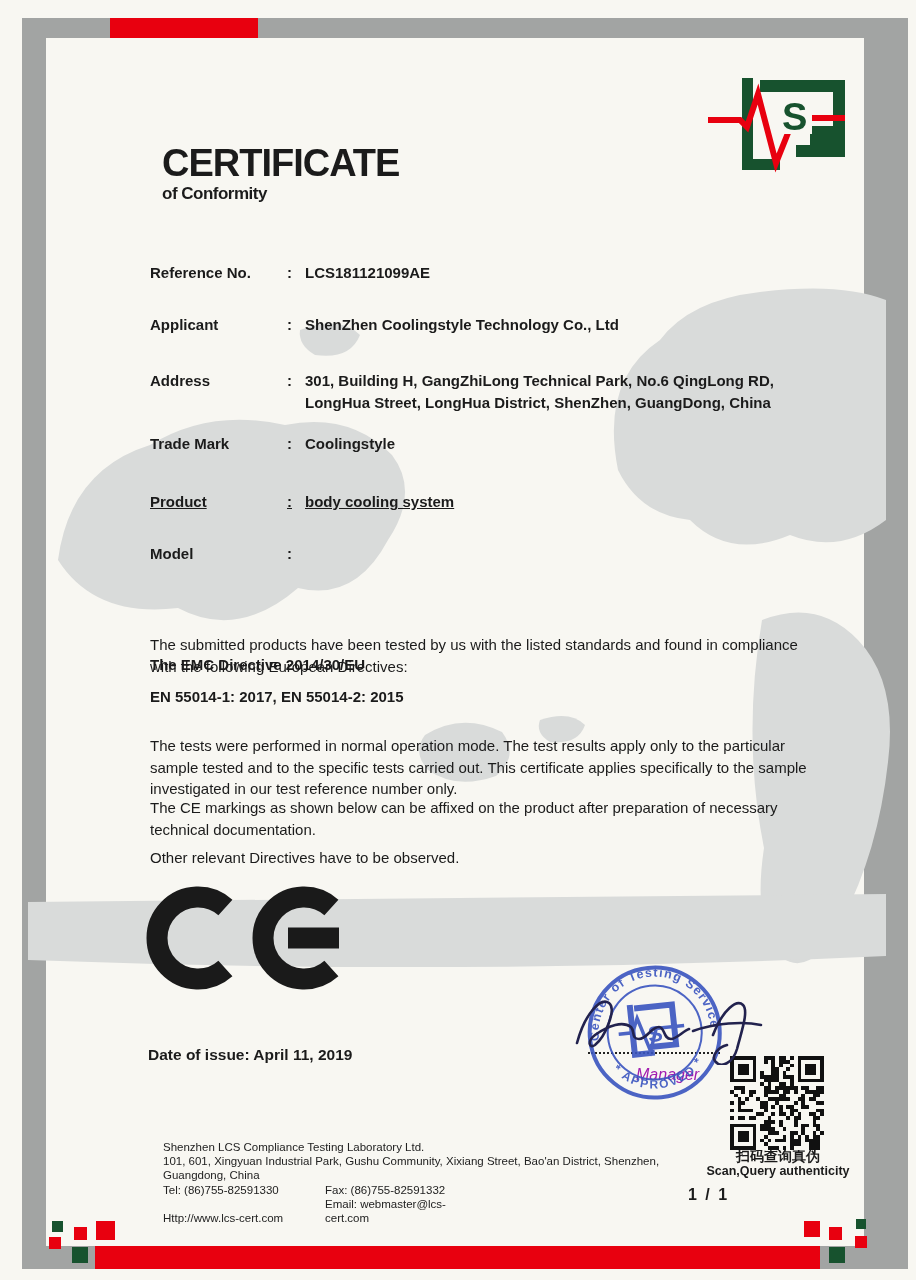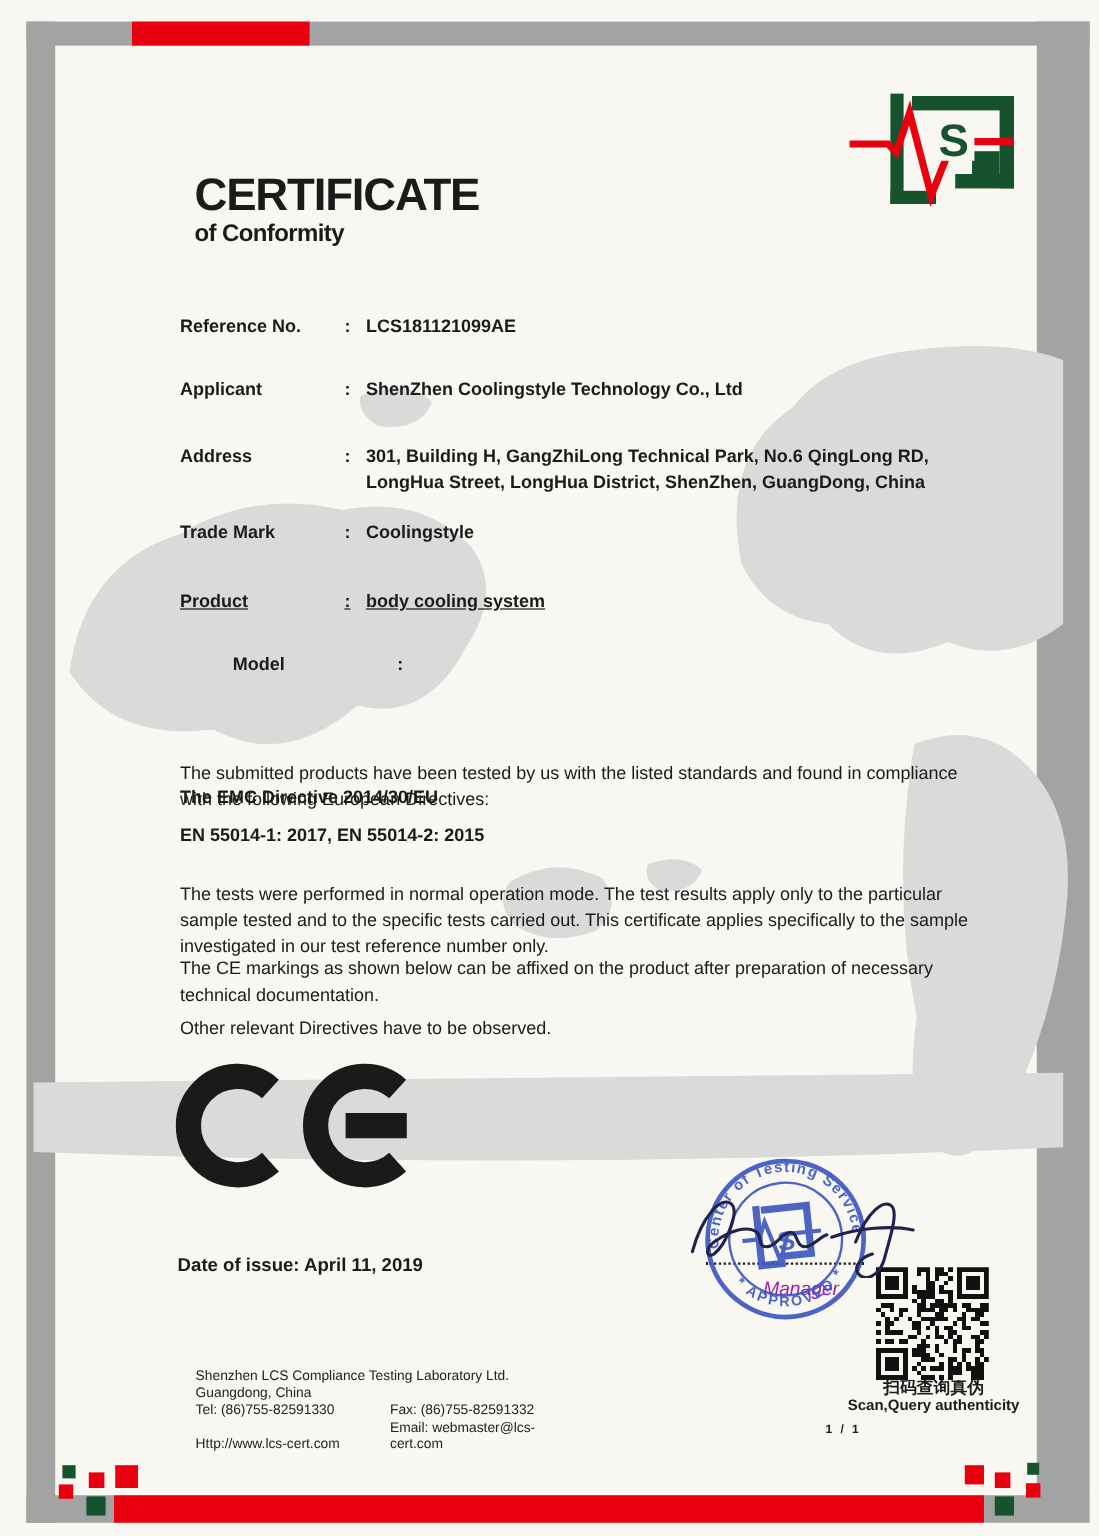--- a/index.html
+++ b/index.html
@@ -16,40 +16,40 @@
   .bar-left{left:22px;top:18px;width:24px;height:1251px;}
   .bar-right{left:864px;top:18px;width:44px;height:1229px;}
   .corner-bl{left:22px;top:1246px;width:73px;height:23px;}
   .corner-br{left:820px;top:1246px;width:88px;height:23px;}
   .bar-bottom-red{position:absolute;left:95px;top:1246px;width:725px;height:23px;background:#e8000f;}
   .sq{position:absolute;}
   .sq.red{background:#e8000f;} .sq.green{background:#17522e;}
   
   .wm{position:absolute;left:0;top:0;z-index:1;}
   .title{position:absolute;left:162px;top:142px;font-size:38px;font-weight:bold;letter-spacing:-1px;z-index:2;}
-  .subtitle{position:absolute;left:162px;top:184px;font-size:20px;font-weight:bold;letter-spacing:-0.5px;z-index:2;}
+  .subtitle{position:absolute;left:162px;top:184px;font-size:17px;font-weight:bold;letter-spacing:-0.5px;z-index:2;}
   .logo-svg{position:absolute;left:700px;top:68px;z-index:2;}
   .frow{position:absolute;left:150px;width:660px;display:flex;font-size:15px;font-weight:bold;line-height:22px;z-index:2;}
   .frow .lab{width:137px;flex:none;}
   .frow .col{width:18px;flex:none;}
   .frow .val{width:490px;}
   .para{position:absolute;left:150px;font-size:15px;line-height:21.5px;z-index:2;}
   .b{font-weight:bold;}
   .ce{position:absolute;left:146px;top:882px;z-index:2;}
   .date-line{position:absolute;left:148px;top:1046px;font-size:15.5px;font-weight:bold;z-index:2;}
   .stamp{position:absolute;left:553px;top:946px;z-index:4;opacity:0.9;transform:rotate(-6deg);}
   .sig{position:absolute;left:565px;top:985px;z-index:5;}
   .dotline{position:absolute;left:588px;top:1052px;width:132px;border-bottom:2.5px dotted #222;z-index:3;}
   .manager{position:absolute;left:636px;top:1066px;font-size:16px;color:#a21caf;z-index:3;font-style:italic;}
   .qr{position:absolute;left:730px;top:1056px;width:94px;height:94px;z-index:3;}
   .qr-cap-zh{position:absolute;left:700px;top:1148px;width:156px;text-align:center;font-size:14px;font-weight:bold;z-index:2;}
   .qr-cap-en{position:absolute;left:690px;top:1164px;width:176px;text-align:center;font-size:12.5px;font-weight:bold;z-index:2;}
   .footer{position:absolute;left:163px;top:1140px;font-size:11.5px;line-height:14.2px;z-index:2;color:#222;}
   .footer .cols span{display:inline-block;width:162px;}
-  .pagenum{position:absolute;left:688px;top:1186px;font-size:10px;font-weight:bold;letter-spacing:2px;z-index:2;}
+  .pagenum{position:absolute;left:688px;top:1186px;font-size:16px;font-weight:bold;letter-spacing:2px;z-index:2;}
 </style>
 </head>
 <body>
 
 <div class="page">
 
   <svg class="wm" width="916" height="1280" viewBox="0 0 916 1280">
     <g fill="#d9dbda">
       <path d="M618,470 Q600,380 660,340 Q690,300 760,292 Q840,282 886,300 L886,520 Q840,555 790,535 Q730,560 690,520 Q640,515 618,470 Z"></path>
       <path d="M58,560 Q70,470 150,445 Q210,408 285,425 Q350,412 392,455 Q420,492 388,540 Q355,602 298,588 Q238,640 178,608 Q95,618 58,560 Z"></path>
@@ -115,21 +115,21 @@
   <div class="frow" style="top:433px;">
     <span class="lab">Trade Mark</span>
     <span class="col">:</span>
     <span class="val">Coolingstyle</span>
   </div>
   <div class="frow" style="top:491px;text-decoration:underline;">
     <span class="lab">Product</span>
     <span class="col">:</span>
     <span class="val">body cooling system</span>
   </div>
-  <div class="frow" style="top:543px;margin-left:44px;">
+  <div class="frow" style="top:543px;">
     <span class="lab">Model</span>
     <span class="col">:</span>
   </div>
 
   <div class="para" style="top:634px;width:648px;">The submitted products have been tested by us with the listed standards and found in compliance with the following European Directives:</div>
   <div class="para b" style="top:654px;width:648px;">The EMC Directive 2014/30/EU</div>
   <div class="para b" style="top:686px;width:648px;">EN 55014-1: 2017, EN 55014-2: 2015</div>
   <div class="para" style="top:735px;width:658px;">The tests were performed in normal operation mode. The test results apply only to the particular sample tested and to the specific tests carried out. This certificate applies specifically to the sample investigated in our test reference number only.</div>
   <div class="para" style="top:797px;width:640px;">The CE markings as shown below can be affixed on the product after preparation of necessary technical documentation.</div>
   <div class="para" style="top:847px;width:640px;">Other relevant Directives have to be observed.</div>
@@ -393,20 +393,21 @@
       <rect x="16" y="24" width="1" height="1" fill="#111"></rect>
       <rect x="21" y="24" width="1" height="1" fill="#111"></rect>
       <rect x="22" y="24" width="1" height="1" fill="#111"></rect>
       <rect x="23" y="24" width="1" height="1" fill="#111"></rect>
     </svg>
   <div class="qr-cap-zh">扫码查询真伪</div>
   <div class="qr-cap-en">Scan,Query authenticity</div>
 
   <div class="footer">
     <div>Shenzhen LCS Compliance Testing Laboratory Ltd.</div>
+    <div>101, 601, Xingyuan Industrial Park, Gushu Community, Xixiang Street, Bao'an District, Shenzhen,</div>
     <div>Guangdong, China</div>
     <div class="cols">
       <span>Tel: (86)755-82591330</span><span>Fax: (86)755-82591332</span>
     </div>
     <div class="cols">
       <span>Http://www.lcs-cert.com</span><span>Email: webmaster@lcs-cert.com</span>
     </div>
   </div>
   <div class="pagenum">1 / 1</div>
 

